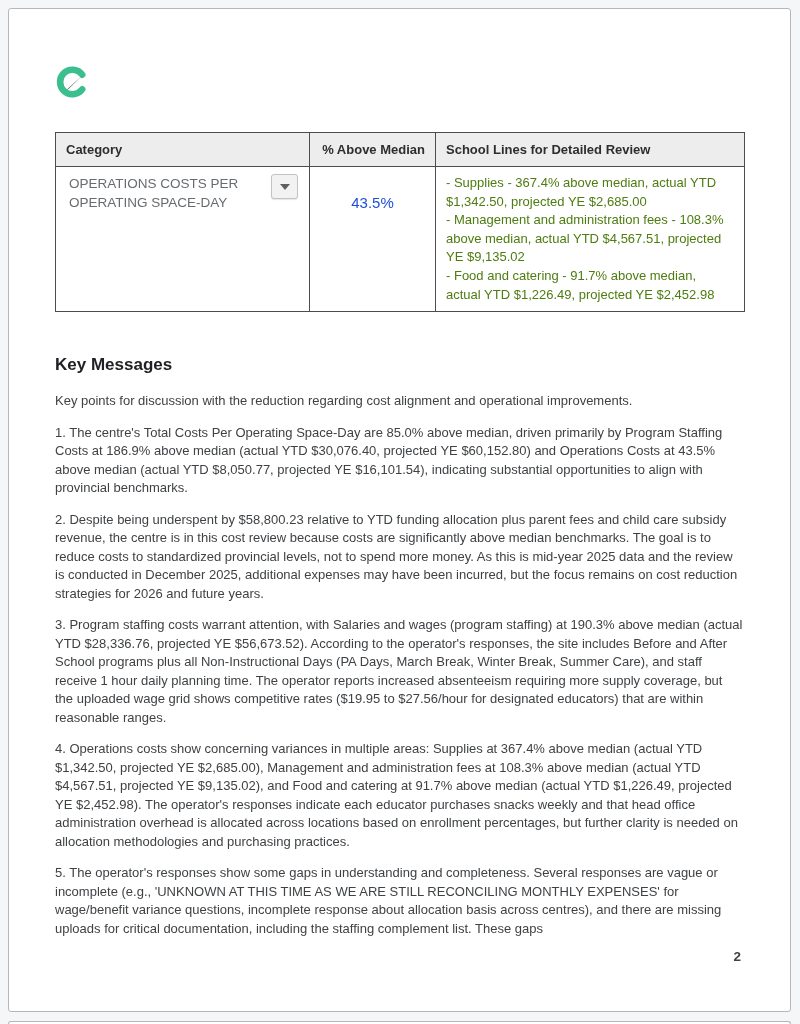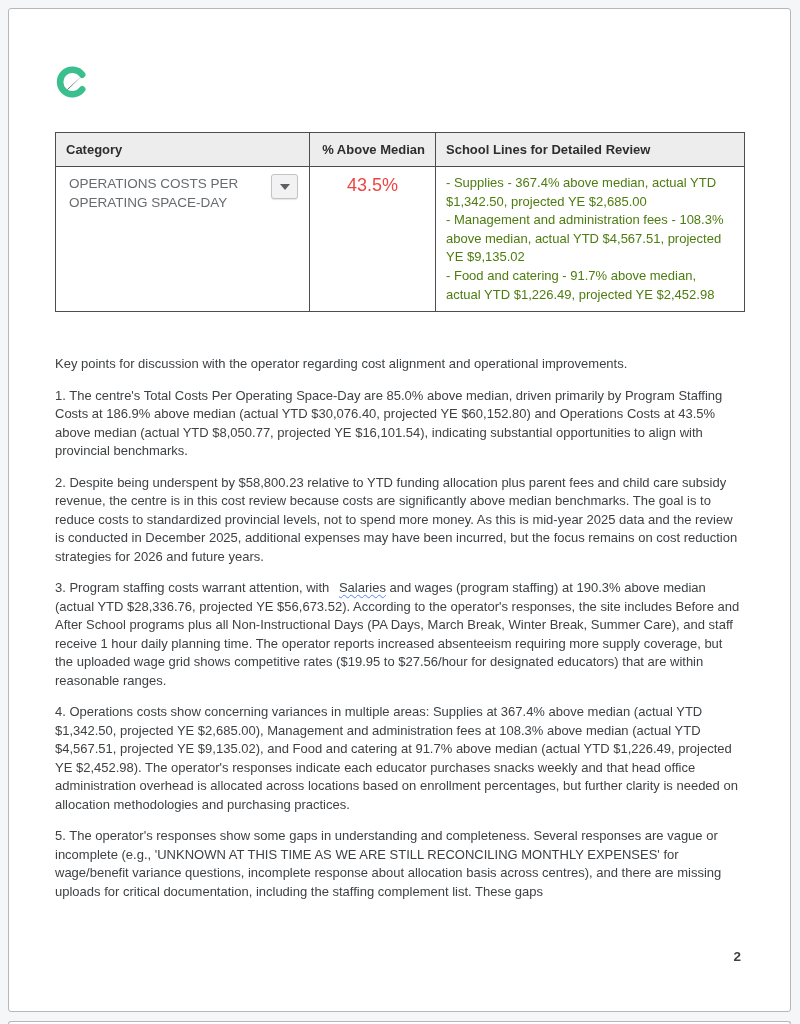--- a/index.html
+++ b/index.html
@@ -57,38 +57,36 @@
     background:#f2f2f2; border:1px solid #c3c3c3; border-radius:3px;
     display:flex; align-items:center; justify-content:center;
     padding:0; cursor:pointer;
     box-shadow:0 1px 1px rgba(0,0,0,0.10);
   }
   .dd-caret {
     width:0; height:0;
     border-left:5px solid transparent; border-right:5px solid transparent;
     border-top:6px solid #5c6064;
   }
-  td.pct { text-align:center; color:#ef4444; padding-top:8px; font-size:18px; }
+  td.pct { text-align:center; color:#1d4ed8; padding-top:27px; font-size:15px; }
   td.exp { color:#4d7c0f; line-height:18.6px; white-space:pre-line; font-size:13px; }
 
   
   .key-messages { margin-top:43px; }
   .key-messages h2 {
     font-size:17px; font-weight:700; color:#202124; margin:0 0 17px 0;
   }
   .key-messages p {
     font-size:13px; line-height:18.5px; color:#3f4245; margin:0 0 13px 0;
   }
   .flagged-word {
-    text-decoration:underline;
     text-decoration-style:wavy;
     text-decoration-color:#4f87f0;
     text-decoration-thickness:1px;
     text-underline-offset:2px;
-    margin-left:6px;
   }
 
   .page-number {
     position:absolute; right:49px; top:940px;
     font-size:13.5px; font-weight:700; color:#3f4245;
   }
 </style>
 </head>
 <body>
 
@@ -129,21 +127,22 @@
           </td>
           <td class="pct">43.5%</td>
           <td class="exp">- Supplies - 367.4% above median, actual YTD $1,342.50, projected YE $2,685.00
 - Management and administration fees - 108.3% above median, actual YTD $4,567.51, projected YE $9,135.02
 - Food and catering - 91.7% above median, actual YTD $1,226.49, projected YE $2,452.98</td>
         </tr>
       </tbody>
     </table>
 
     <div class="key-messages">
-      <p>Key points for discussion with the operator regarding cost alignment and operational improvements.</p>
+      <h2>Key Messages</h2>
+      <p>Key points for discussion with the reduction regarding cost alignment and operational improvements.</p>
       <p>1. The centre's Total Costs Per Operating Space-Day are 85.0% above median, driven primarily by Program Staffing Costs at 186.9% above median (actual YTD $30,076.40, projected YE $60,152.80) and Operations Costs at 43.5% above median (actual YTD $8,050.77, projected YE $16,101.54), indicating substantial opportunities to align with provincial benchmarks.</p>
       <p>2. Despite being underspent by $58,800.23 relative to YTD funding allocation plus parent fees and child care subsidy revenue, the centre is in this cost review because costs are significantly above median benchmarks. The goal is to reduce costs to standardized provincial levels, not to spend more money. As this is mid-year 2025 data and the review is conducted in December 2025, additional expenses may have been incurred, but the focus remains on cost reduction strategies for 2026 and future years.</p>
       <p><span>3. Program staffing costs warrant attention, with </span><span class="flagged-word">Salaries</span><span> and wages (program staffing) at 190.3% above median (actual YTD $28,336.76, projected YE $56,673.52). According to the operator's responses, the site includes Before and After School programs plus all Non-Instructional Days (PA Days, March Break, Winter Break, Summer Care), and staff receive 1 hour daily planning time. The operator reports increased absenteeism requiring more supply coverage, but the uploaded wage grid shows competitive rates ($19.95 to $27.56/hour for designated educators) that are within reasonable ranges.</span></p>
       <p>4. Operations costs show concerning variances in multiple areas: Supplies at 367.4% above median (actual YTD $1,342.50, projected YE $2,685.00), Management and administration fees at 108.3% above median (actual YTD $4,567.51, projected YE $9,135.02), and Food and catering at 91.7% above median (actual YTD $1,226.49, projected YE $2,452.98). The operator's responses indicate each educator purchases snacks weekly and that head office administration overhead is allocated across locations based on enrollment percentages, but further clarity is needed on allocation methodologies and purchasing practices.</p>
       <p>5. The operator's responses show some gaps in understanding and completeness. Several responses are vague or incomplete (e.g., 'UNKNOWN AT THIS TIME AS WE ARE STILL RECONCILING MONTHLY EXPENSES' for wage/benefit variance questions, incomplete response about allocation basis across centres), and there are missing uploads for critical documentation, including the staffing complement list. These gaps</p>
     </div>
 
     <div class="page-number">2</div>
   </div>
 </div>

